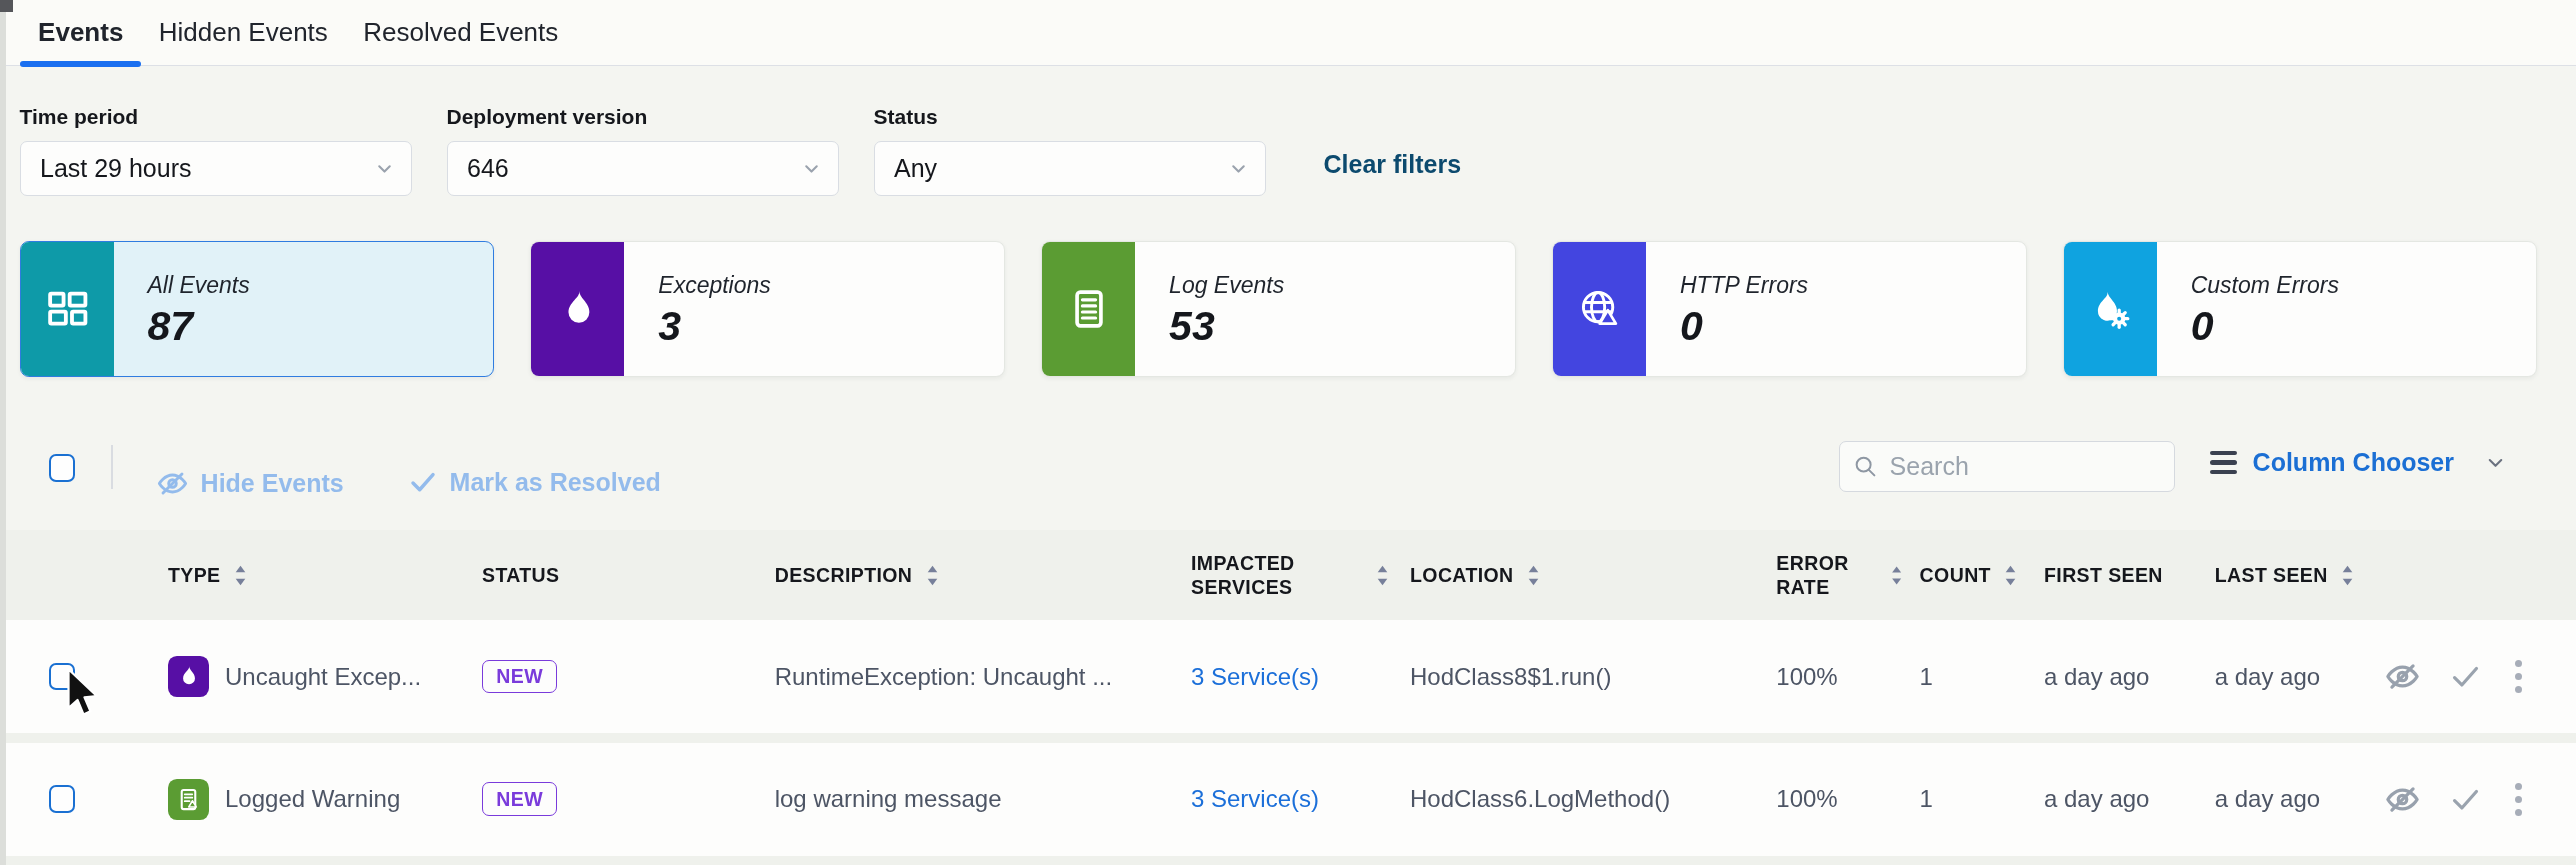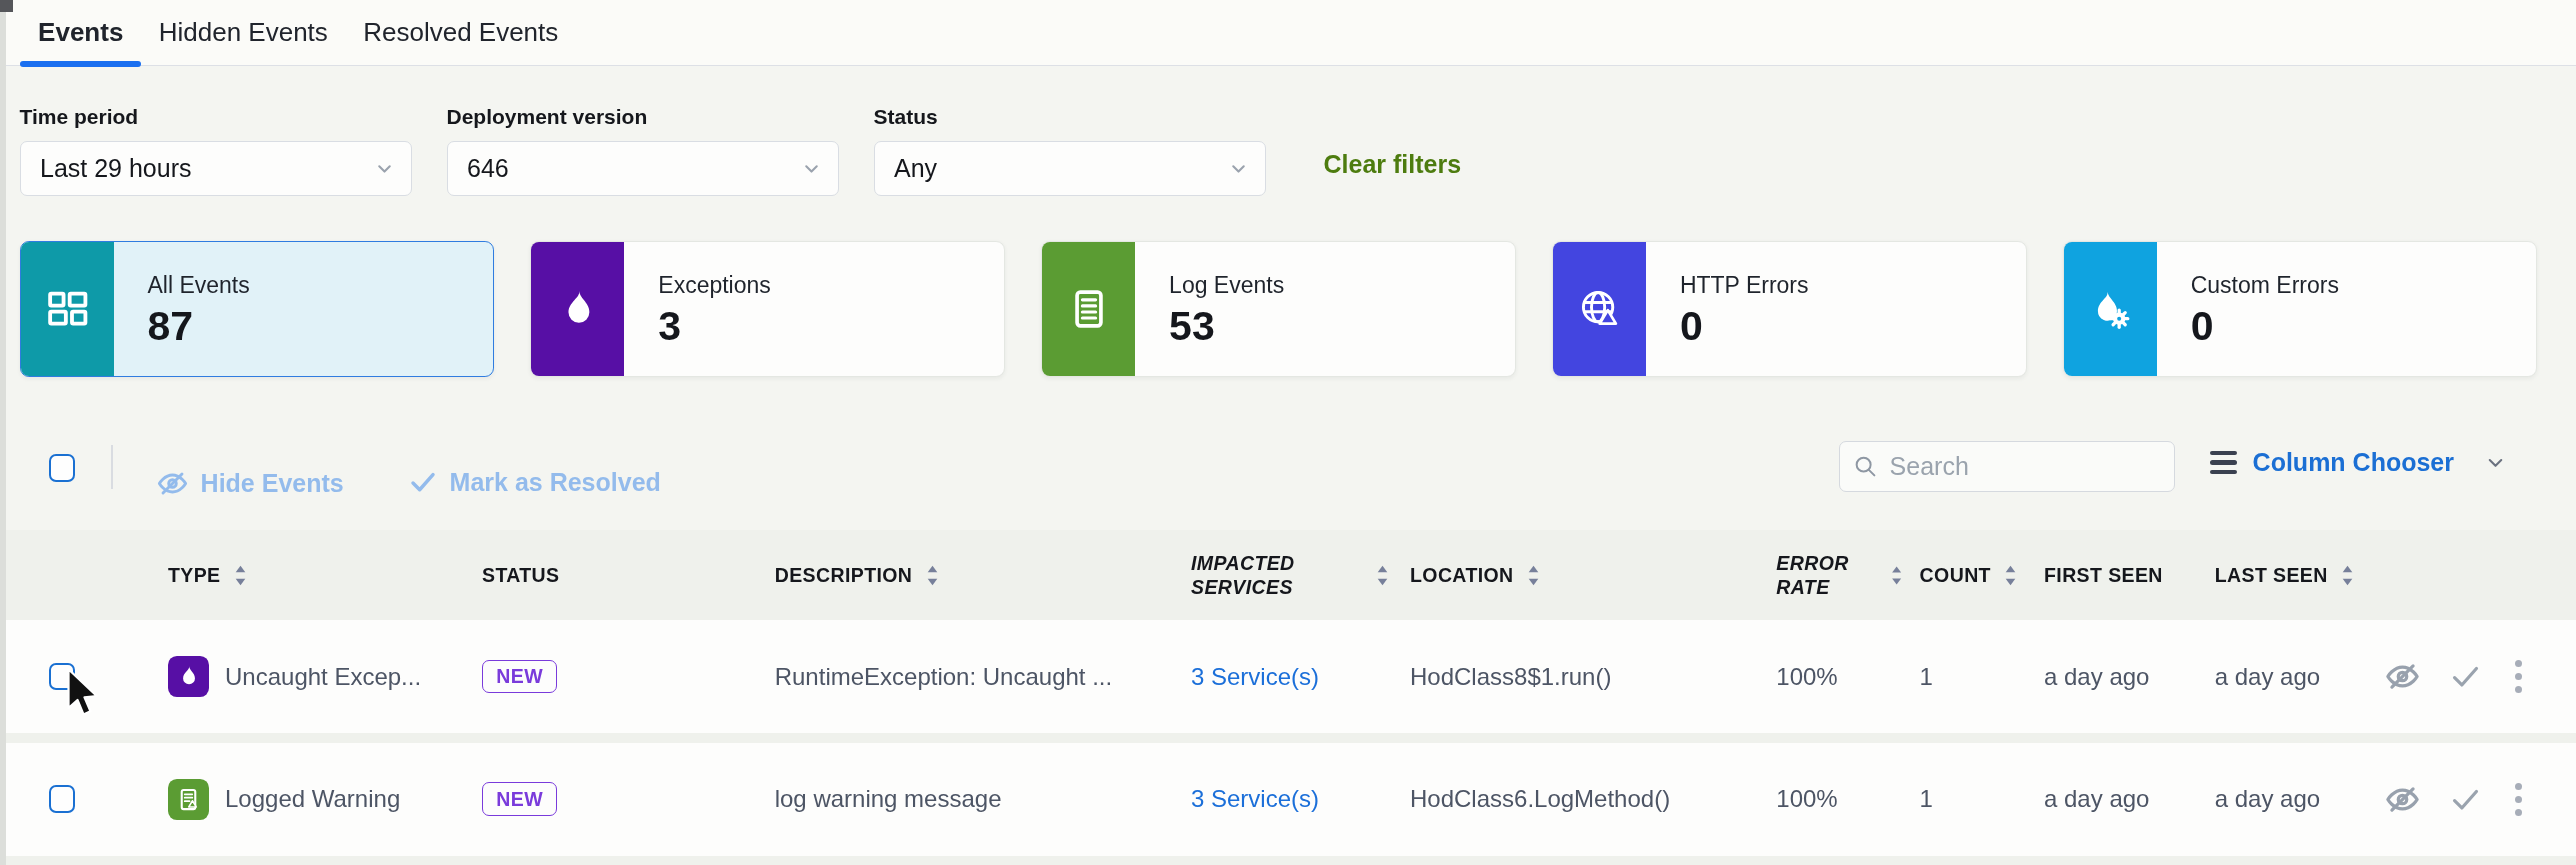--- a/index.html
+++ b/index.html
@@ -32,27 +32,27 @@
   
   .filters { position:absolute; top:105px; left:19.5px; display:flex; align-items:flex-start; }
   .filter-group { display:flex; flex-direction:column; }
   .filter-label { font-size:21px; font-weight:700; color:#15171c; margin-bottom:12.4px; }
   .select-box {
     width:392px; height:55px; background:#fdfdfc; border:1.8px solid #d9dde3; border-radius:7px;
     display:flex; align-items:center; justify-content:space-between;
     padding:0 16px 0 19.5px; font-size:25px; color:#15171c; cursor:pointer;
   }
   .fg-2 { margin-left:35px; } .fg-3 { margin-left:35px; }
-  .clear-filters { margin:45px 0 0 58px; font-size:25px; font-weight:700; color:#4d7c0f; cursor:pointer; }
+  .clear-filters { margin:45px 0 0 58px; font-size:25px; font-weight:700; color:#0c4a6e; cursor:pointer; }
 
   
   .cards { position:absolute; top:241px; left:19.5px; width:2518px; display:flex; gap:36px; }
   .card {
     flex:1; height:136px; background:#fdfdfc; border:0.9px solid #e4e7e2; border-radius:8.9px;
-    display:flex; overflow:hidden; cursor:pointer; box-shadow:0 1.8px 4.4px rgba(40,45,50,.06);
+    display:flex; overflow:hidden; cursor:pointer; box-shadow:0 1.8px 4.4px rgba(40,45,50,.06);font-style:italic;
   }
   .card.selected { background:#e1f2f8; border:1.8px solid #2f7ce0; }
   .card-iconblock { width:93px; flex:0 0 93px; display:flex; align-items:center; justify-content:center; }
   .ib-teal   { background:#0e9aa8; }
   .ib-purple { background:#570fa5; }
   .ib-green  { background:#5b9c33; }
   .ib-indigo { background:#4345e0; }
   .ib-sky    { background:#0fa3e0; }
   .card-body { display:flex; flex-direction:column; justify-content:center; padding-left:34px; }
   .card-title { font-size:23px; color:#1f242c; margin-bottom:7px; }
@@ -88,21 +88,21 @@
   .table-area { position:absolute; top:530px; left:0; width:2576px; height:336px; background:#eff1ec; }
   .tgrid {
     display:grid;
     grid-template-columns:133px 314px 310px 412px 226px 368px 146px 120px 168px 159px 220px;
     align-items:center;
   }
   .thead { height:90px; }
   .th { display:flex; align-items:center; gap:12.4px; font-size:19.5px; font-weight:700;
         color:#15171c; letter-spacing:0.4px; cursor:pointer; line-height:1.25; }
   .th .lbl { white-space:nowrap; }
-  .th.wrap .lbl { white-space:normal; width:115px;font-style:italic; }
+  .th.wrap .lbl { white-space:normal; width:115px; }
   .th.spread { justify-content:space-between; padding-right:5.3px; }
   .c-sel{padding-left:0;} .c-type{padding-left:35px;} .c-status{padding-left:35px;}
   .c-desc{padding-left:17.7px;} .c-imp{padding-left:22px;} .c-loc{padding-left:15px;}
   .c-err{padding-left:13.3px;} .c-count{padding-left:10.6px;} .c-first{padding-left:15px;gap:35px;}
   .c-last{padding-left:17.7px;} .c-act{padding-left:26.6px;}
   .trow { height:113px; background:#fdfdfc; margin-bottom:9.7px; }
   .cell { font-size:24px; color:#4d5565; white-space:nowrap; overflow:hidden; }
   .type-cell { display:flex; align-items:center; gap:16px; }
   .type-iconblock { width:41px; height:41px; border-radius:8.9px; flex:0 0 41px;
                     display:flex; align-items:center; justify-content:center; }

